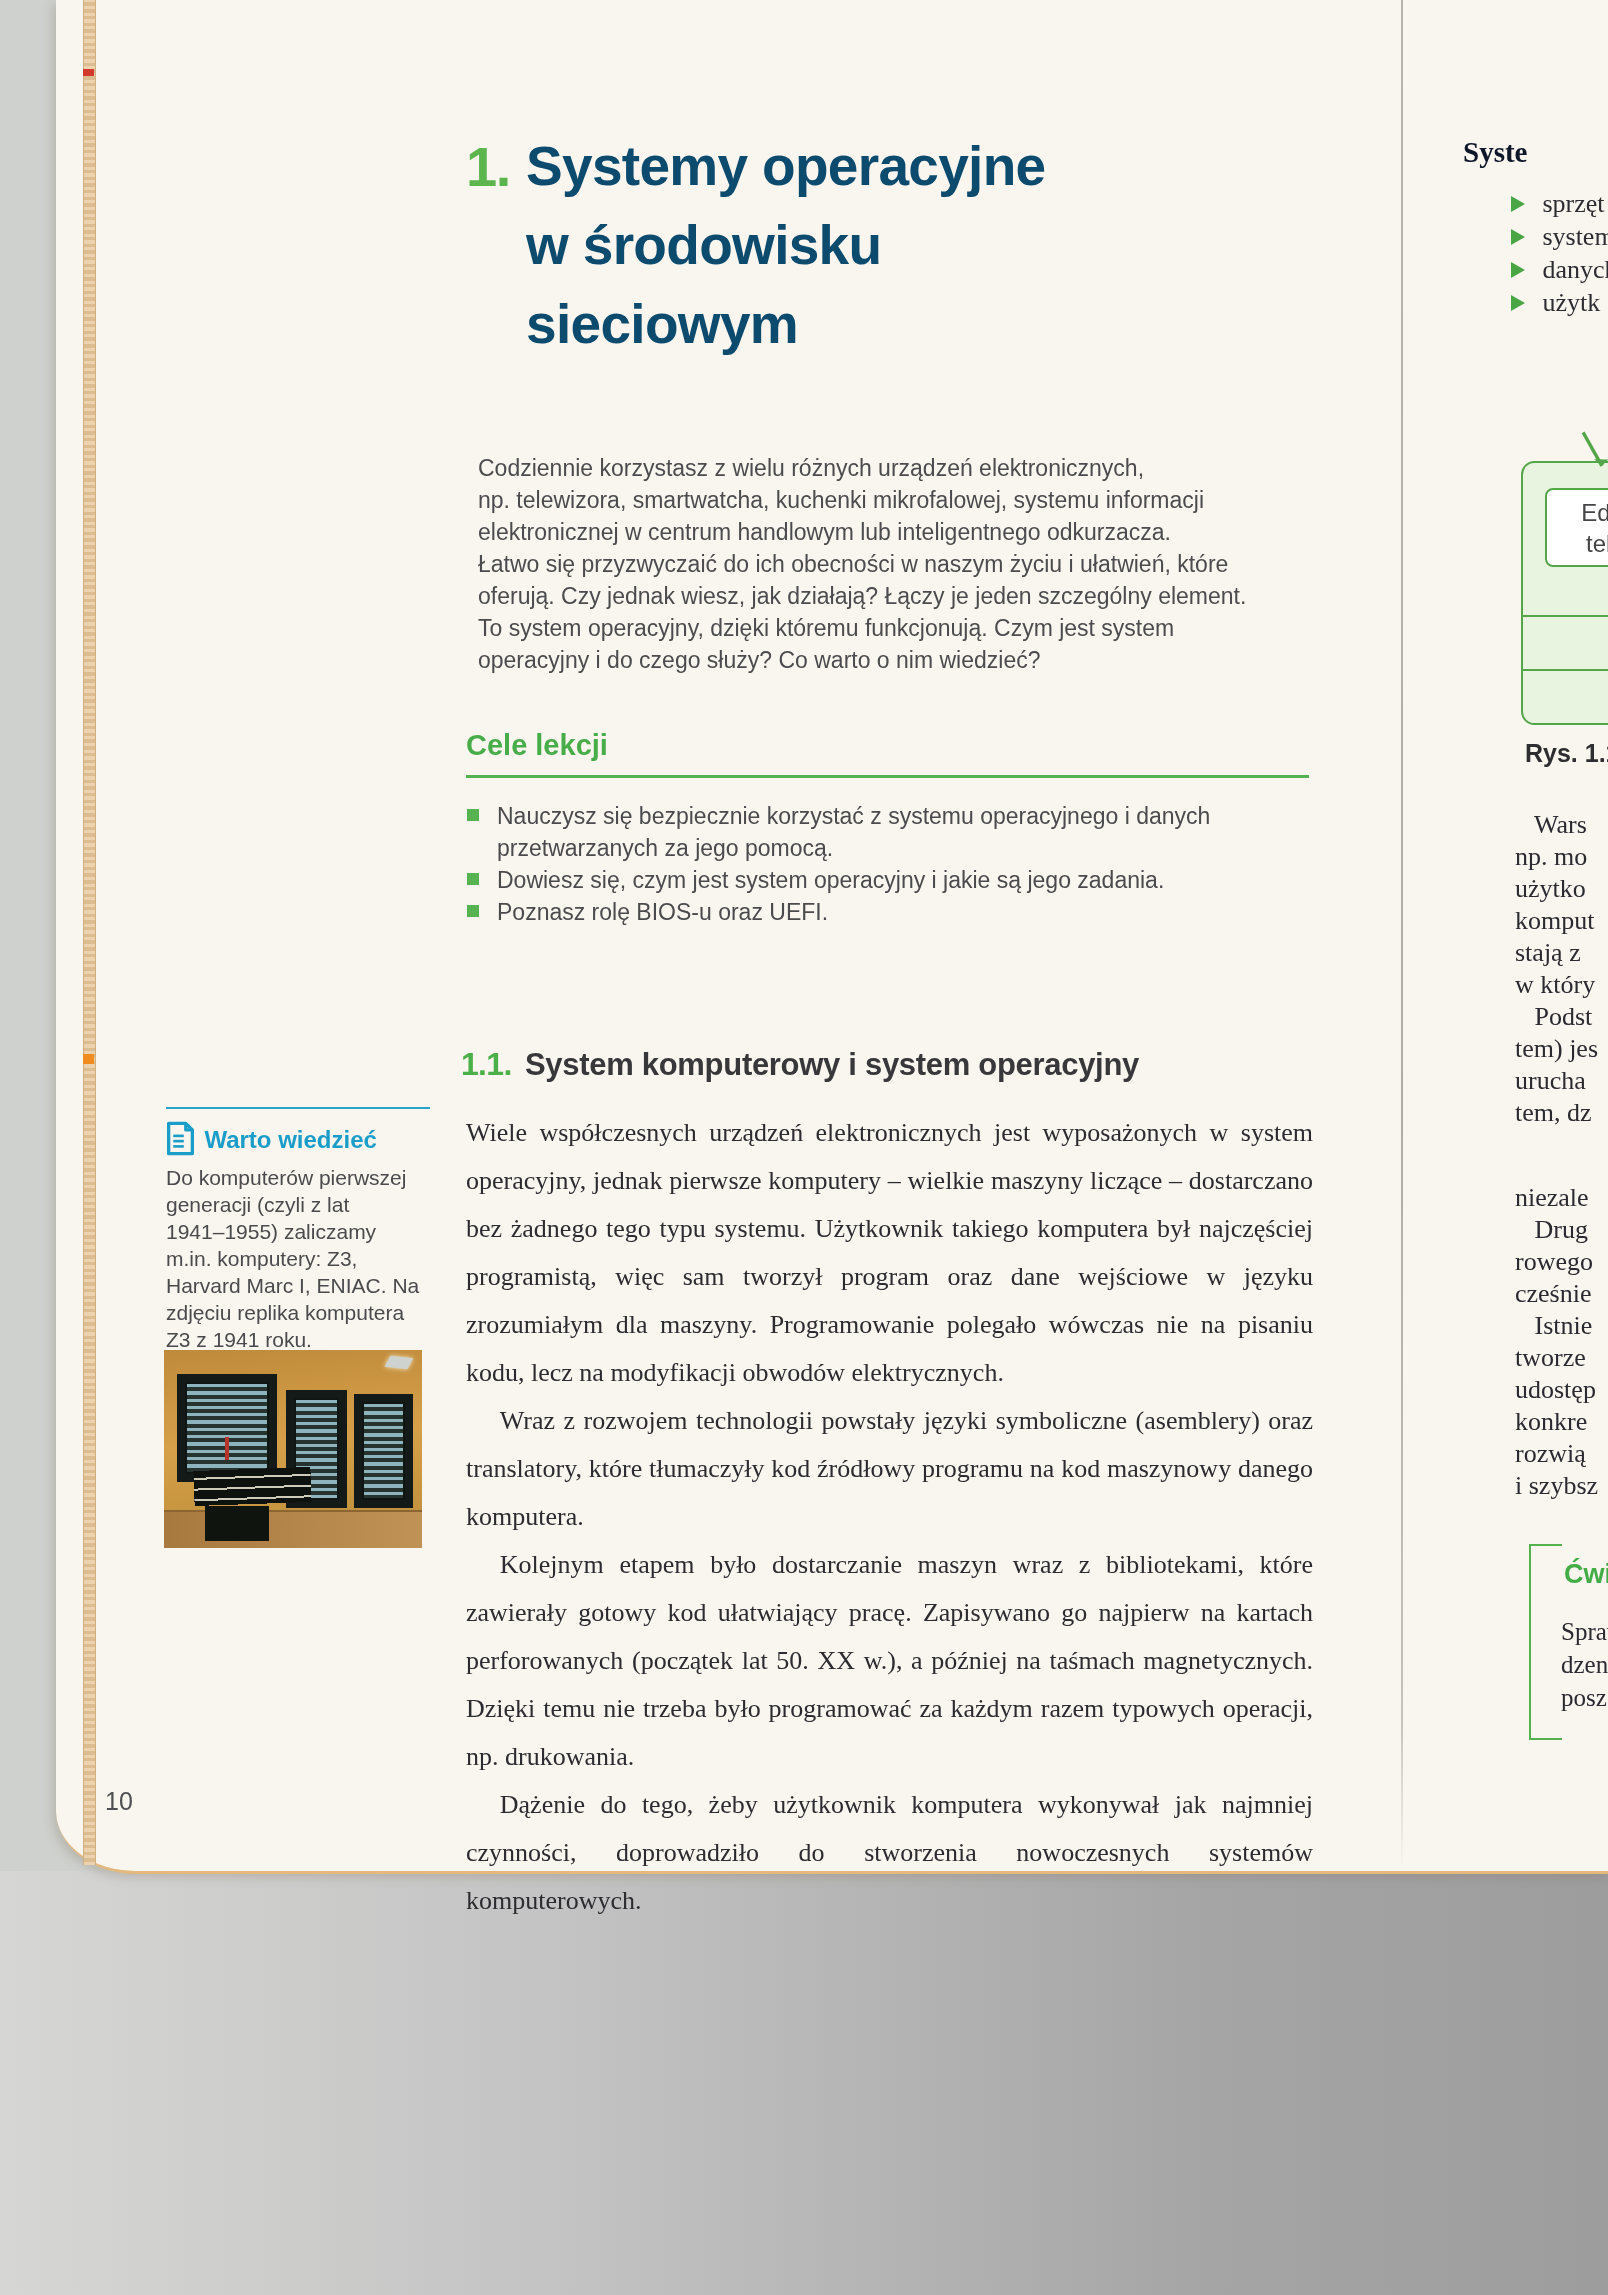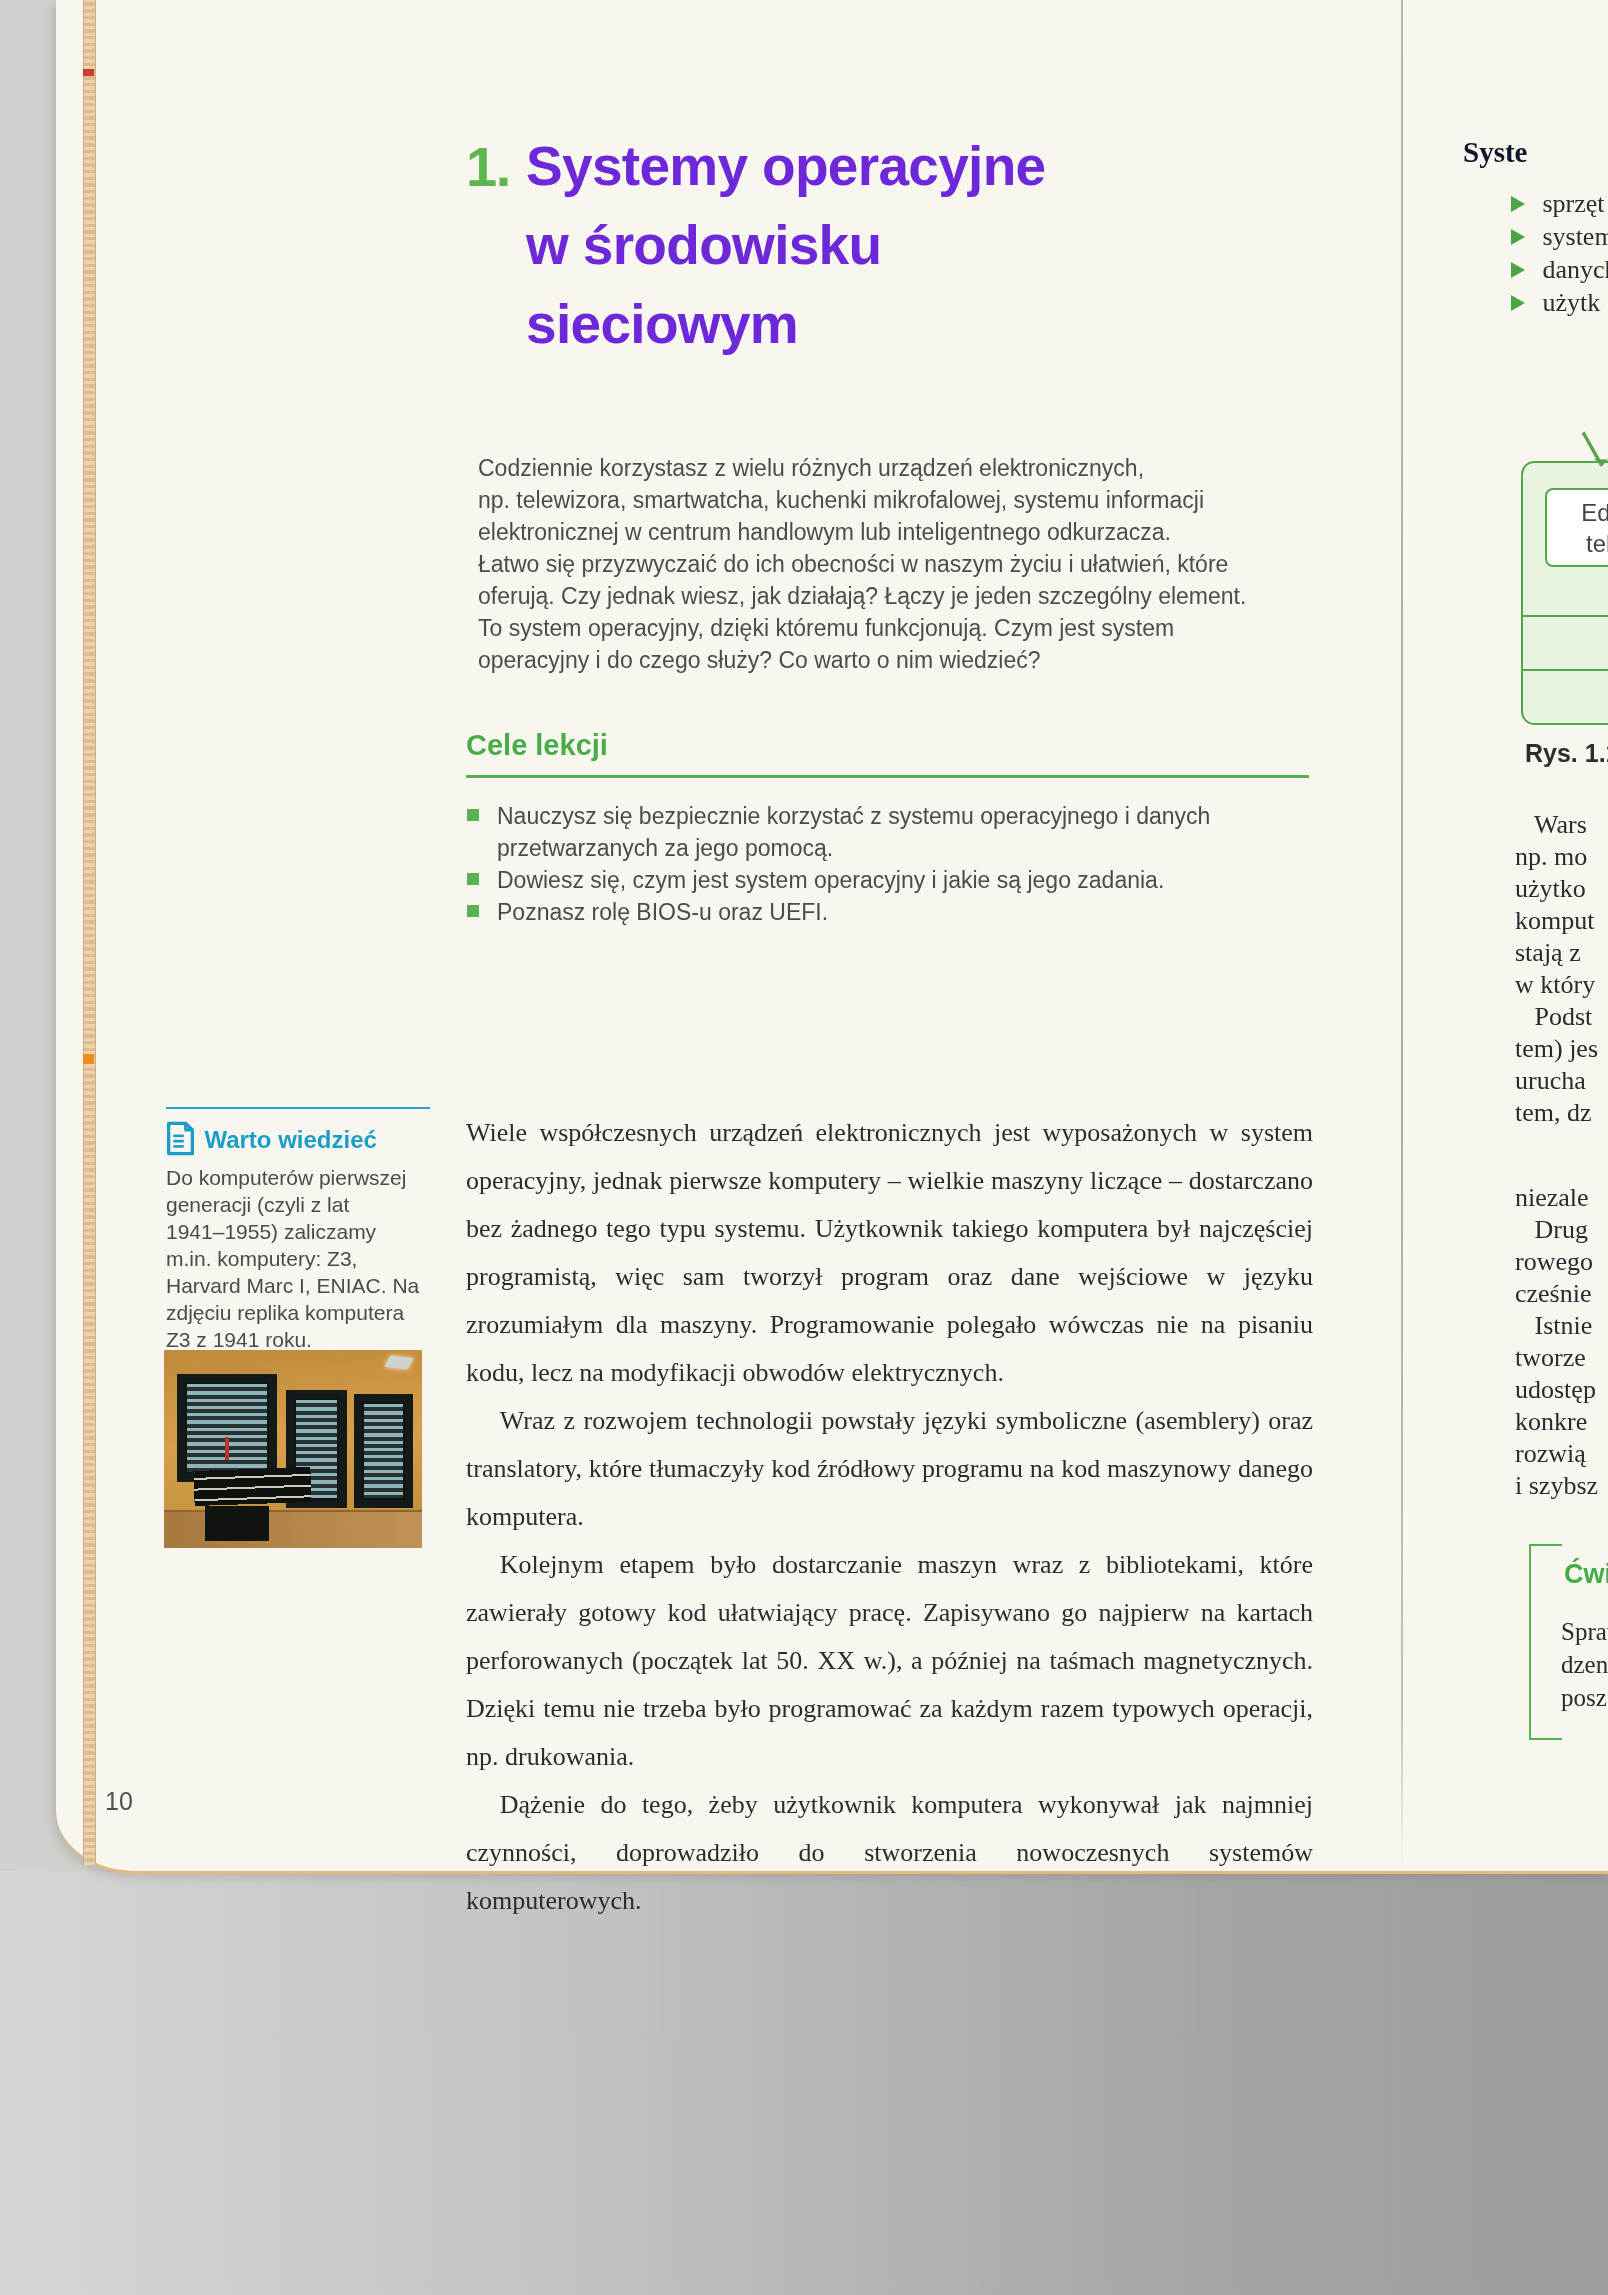--- a/index.html
+++ b/index.html
@@ -29,21 +29,21 @@
     position:absolute; left:1401px; top:0; width:2px; height:1869px;
     background:linear-gradient(180deg,#b7b5b0 0%, #aeaca7 60%, #c4c2bc 92%, rgba(196,194,188,0) 100%);
   }
 
   
   .chapter-head { position:absolute; left:466px; top:127px; display:flex; gap:16px; }
   .chapter-number {
     font-size:56px; font-weight:bold; color:#5cb54d; line-height:79px; letter-spacing:-1.3px;
   }
   .chapter-title {
-    font-size:55px; font-weight:bold; color:#6d28d9; line-height:79px;
+    font-size:55px; font-weight:bold; color:#0c4a6e; line-height:79px;
     letter-spacing:-0.7px; white-space:pre-line;
   }
   .intro {
     position:absolute; left:456px; top:429px; width:868px;
     font-size:23px; line-height:32px; color:#4c4c4e; white-space:pre-line;margin-left:22px;
   }
   .goals-heading {
     position:absolute; left:466px; top:729px;
     font-size:29px; font-weight:bold; color:#46ad49;
   }
@@ -150,20 +150,24 @@
 operacyjny i do czego służy? Co warto o nim wiedzieć?</p>
 
   <div class="goals-heading">Cele lekcji</div>
   <div class="goals-rule"></div>
   <ul class="goals-list">
     <li>Nauczysz się bezpiecznie korzystać z systemu operacyjnego i danych przetwarzanych za jego pomocą.</li>
     <li>Dowiesz się, czym jest system operacyjny i jakie są jego zadania.</li>
     <li>Poznasz rolę BIOS-u oraz UEFI.</li>
   </ul>
 
+  <div class="section-head">
+    <span class="section-number">1.1.</span>
+    <span class="section-title">System komputerowy i system operacyjny</span>
+  </div>
 
   <div class="body-text">
     <p>Wiele współczesnych urządzeń elektronicznych jest wyposażonych w system operacyjny, jednak pierwsze komputery – wielkie maszyny liczące – dostarczano bez żadnego tego typu systemu. Użytkownik takiego komputera był najczęściej programistą, więc sam tworzył program oraz dane wejściowe w języku zrozumiałym dla maszyny. Programowanie polegało wówczas nie na pisaniu kodu, lecz na modyfikacji obwodów elektrycznych.</p>
     <p>Wraz z rozwojem technologii powstały języki symboliczne (asemblery) oraz translatory, które tłumaczyły kod źródłowy programu na kod maszynowy danego komputera.</p>
     <p>Kolejnym etapem było dostarczanie maszyn wraz z bibliotekami, które zawierały gotowy kod ułatwiający pracę. Zapisywano go najpierw na kartach perforowanych (początek lat 50. XX w.), a później na taśmach magnetycznych. Dzięki temu nie trzeba było programować za każdym razem typowych operacji, np. drukowania.</p>
     <p>Dążenie do tego, żeby użytkownik komputera wykonywał jak najmniej czynności, doprowadziło do stworzenia nowoczesnych systemów komputerowych.</p>
   </div>
 
   <div class="sidebar-rule"></div>
   <div class="sidebar-head">

